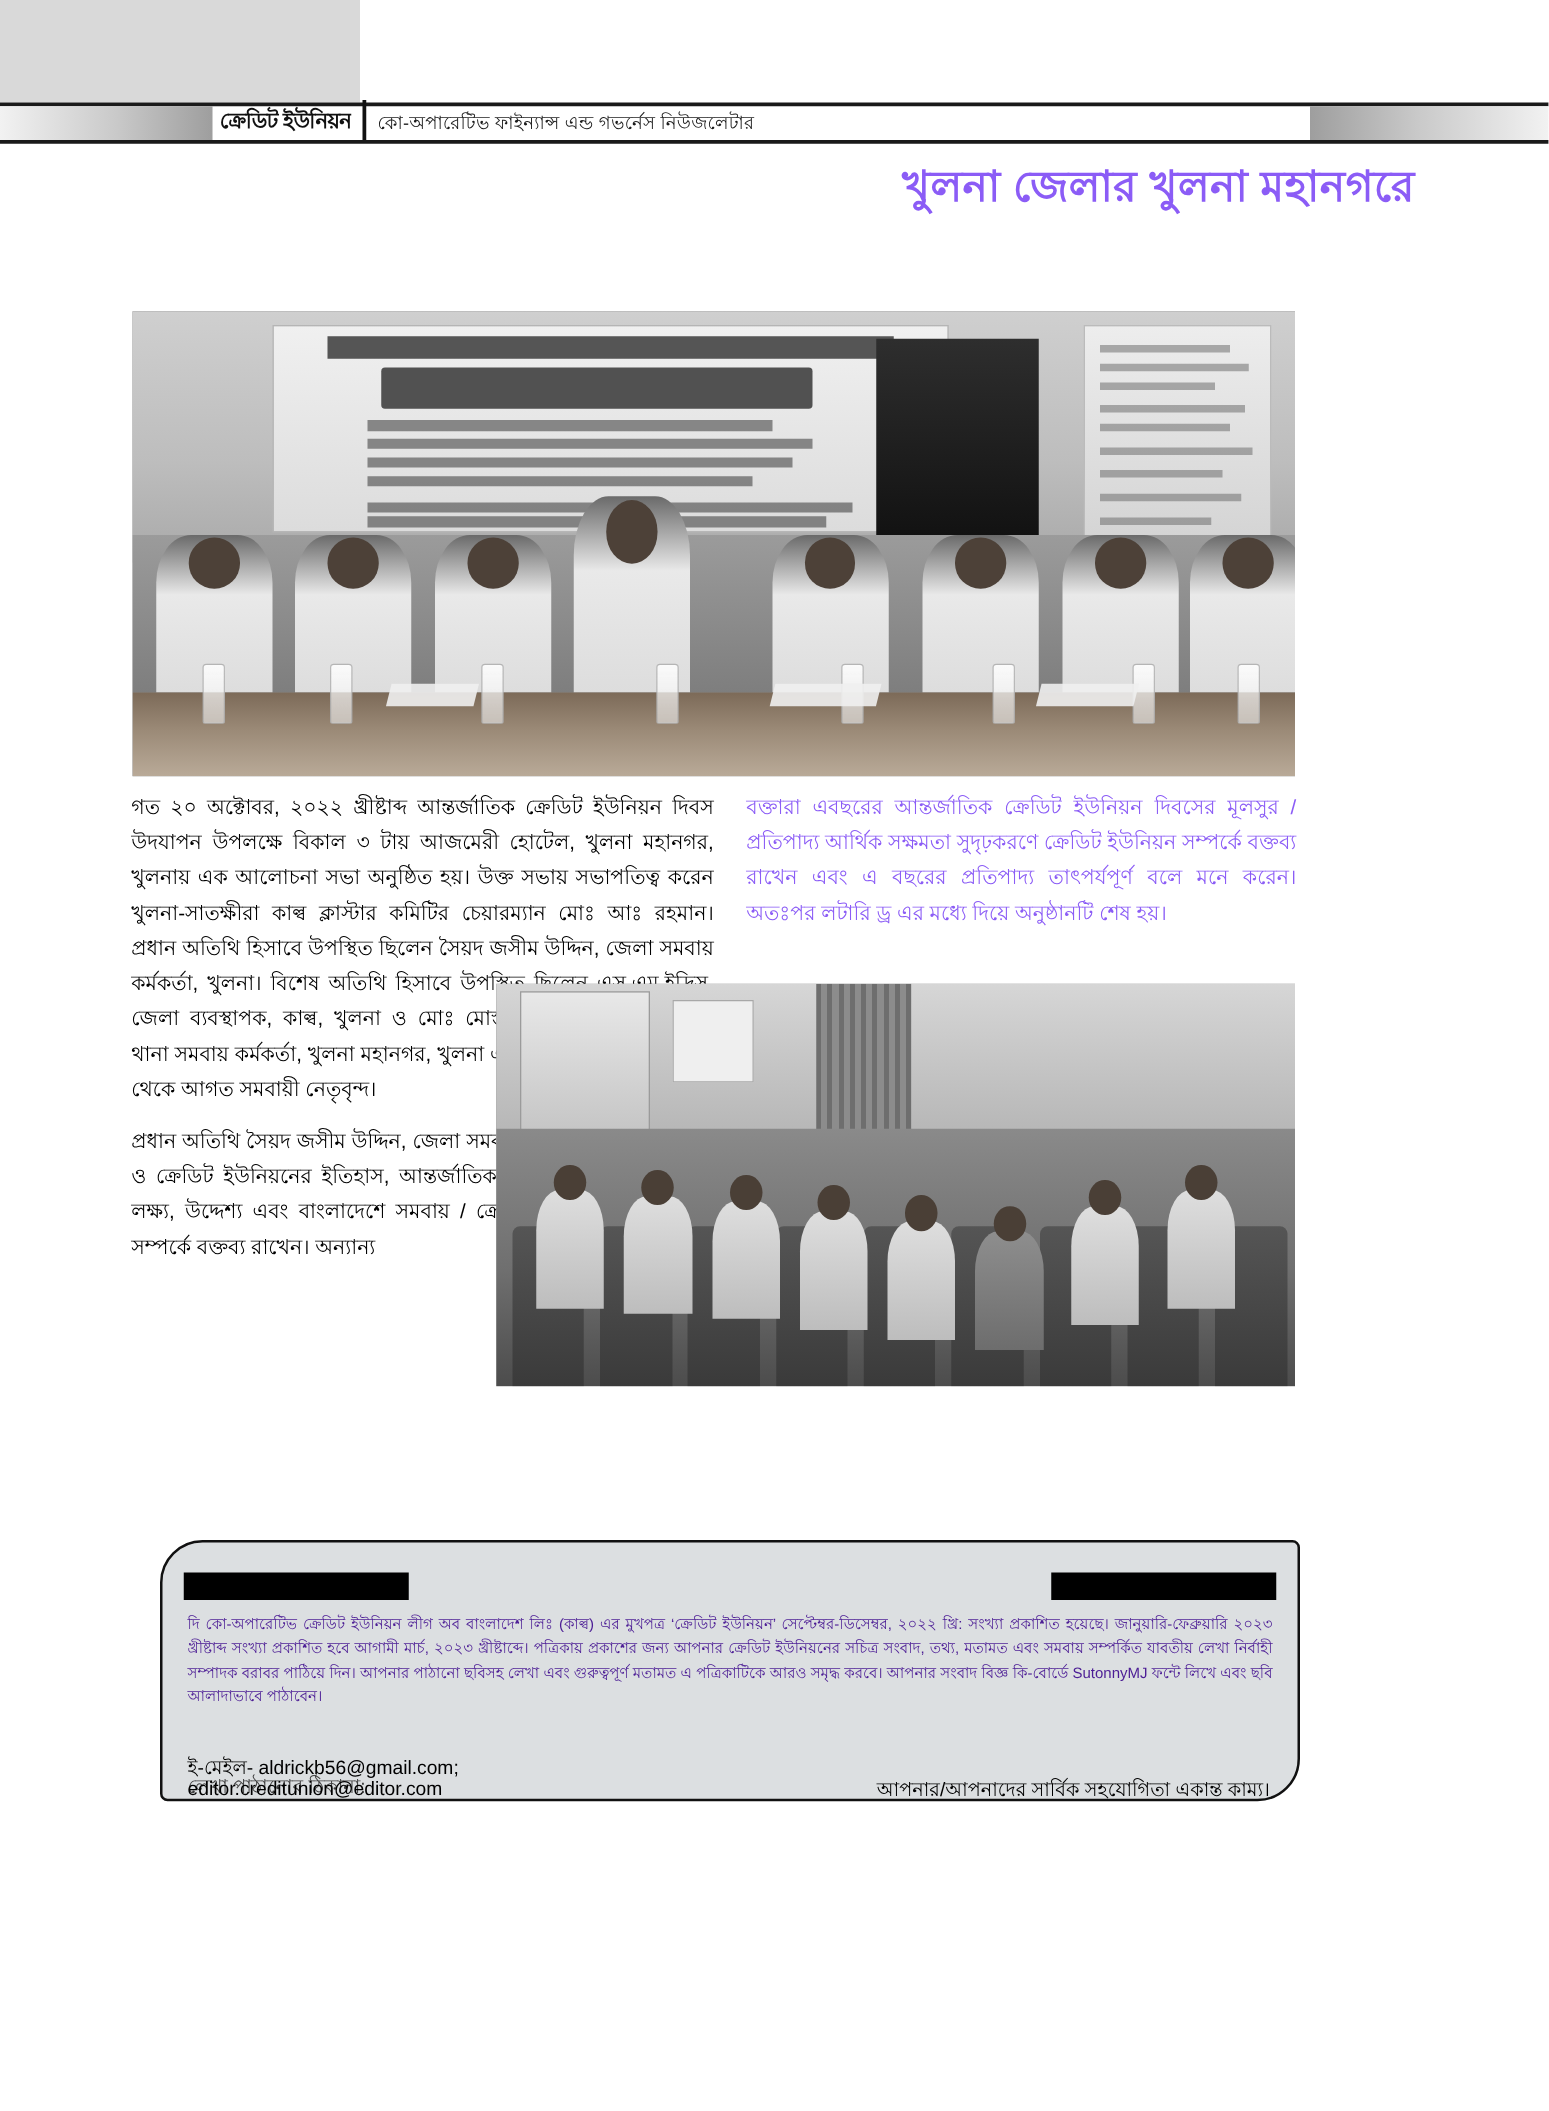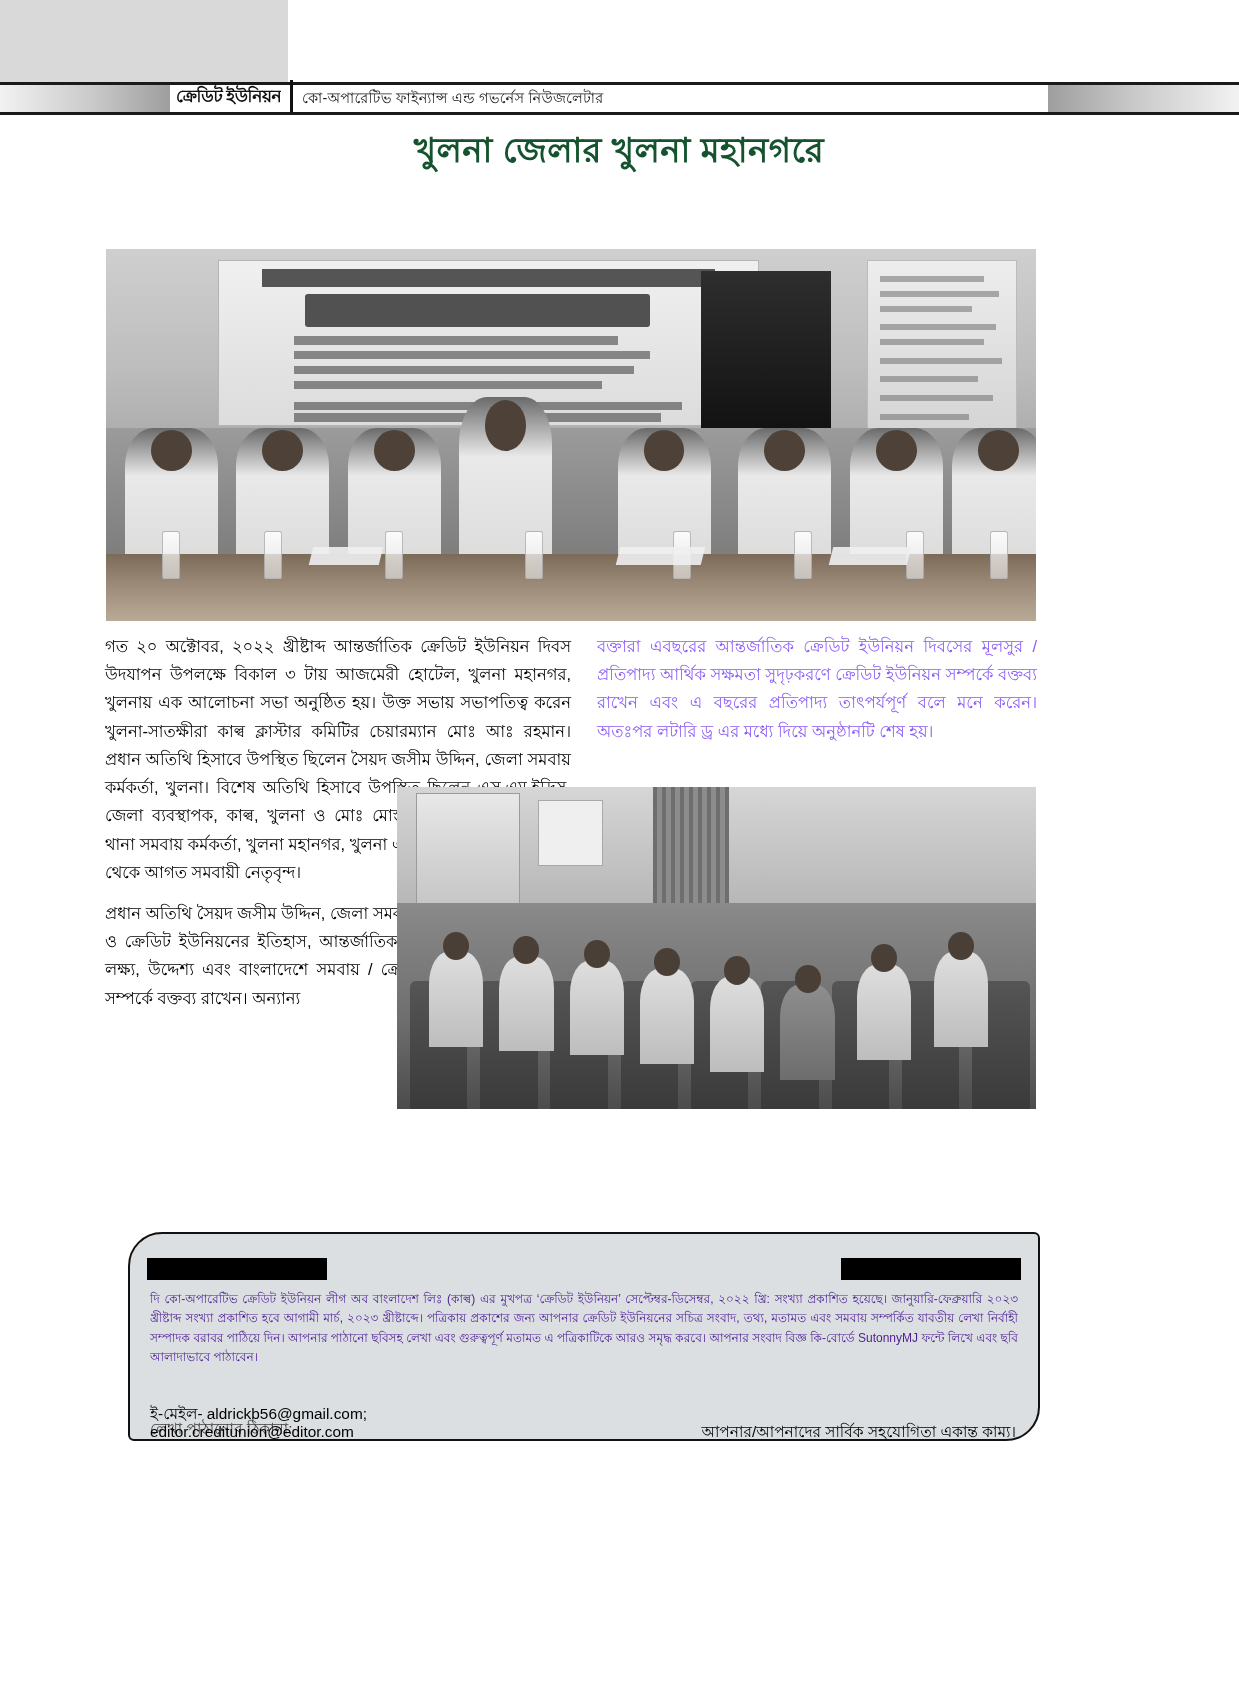--- a/index.html
+++ b/index.html
@@ -105,25 +105,25 @@
     top: 87px;
     font-size: 14.5px;
     color: #1a1a1a;
     white-space: nowrap;
     letter-spacing: 0.2px;
   }
 
   
   .headline {
     position: absolute;
-    left: 119px;
+    left: 132px;
     top: 126px;
     width: 1000px;
-    text-align: center;
-    color: #14532d;
+    text-align: right;
+    color: #8b5cf6;
   }
   .headline .h-line1 {
     font-size: 34px;
     font-weight: bold;
     line-height: 1.42;
     letter-spacing: 0.4px;
   }
   .headline .h-line2 {
     font-size: 34px;
     font-weight: bold;

